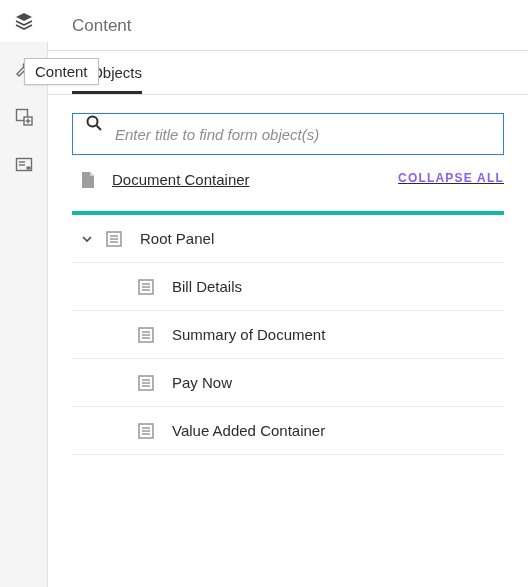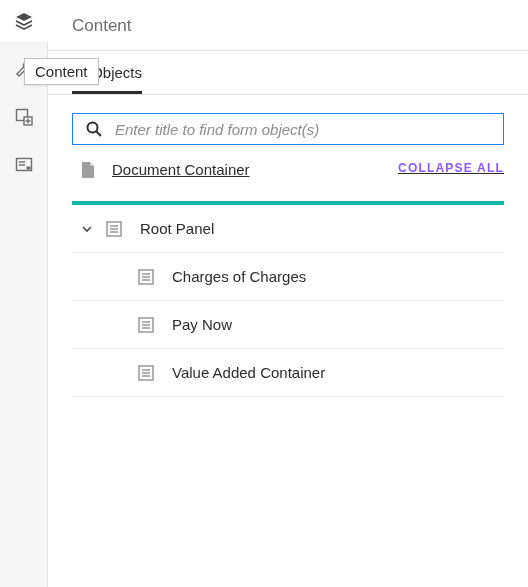--- a/index.html
+++ b/index.html
@@ -78,23 +78,22 @@
   }
   .tab.active {
     border-bottom: 3px solid #2c2c2c;
     font-weight: 400;
   }
   .search-wrap {
     padding: 18px 24px 16px 24px;
   }
   .search {
     display: flex;
-    align-items: center;
     border: 1px solid #2680eb;
-    height: 32px;
+    height: 42px;
     padding: 0 12px;
     background: #fff;
   }
   .search svg { flex-shrink: 0; }
   .search input {
     border: none;
     outline: none;
     font-size: 15px;
     font-style: italic;
     color: #8e8e8e;
@@ -224,32 +223,43 @@
           <svg width="16" height="16" viewBox="0 0 16 16">
             <rect x="1" y="1" width="14" height="14" fill="none" stroke="#9e9e9e" stroke-width="1.6"></rect>
             <line x1="4" y1="5" x2="12" y2="5" stroke="#9e9e9e" stroke-width="1.6"></line>
             <line x1="4" y1="8" x2="12" y2="8" stroke="#9e9e9e" stroke-width="1.6"></line>
             <line x1="4" y1="11" x2="12" y2="11" stroke="#9e9e9e" stroke-width="1.6"></line>
           </svg>
         </span>
         <span class="label">Root Panel</span>
       </div>
 
-
-
-      <div class="row child">
-        <span class="panel-icon">
-          <svg width="16" height="16" viewBox="0 0 16 16">
-              <rect x="1" y="1" width="14" height="14" fill="none" stroke="#9e9e9e" stroke-width="1.6"></rect>
-              <line x1="4" y1="5" x2="12" y2="5" stroke="#9e9e9e" stroke-width="1.6"></line>
-              <line x1="4" y1="8" x2="12" y2="8" stroke="#9e9e9e" stroke-width="1.6"></line>
-              <line x1="4" y1="11" x2="12" y2="11" stroke="#9e9e9e" stroke-width="1.6"></line>
-            </svg>
-        </span>
-        <span class="label">Charges of Charges</span>
+      <div class="row child">
+        <span class="panel-icon">
+          <svg width="16" height="16" viewBox="0 0 16 16">
+              <rect x="1" y="1" width="14" height="14" fill="none" stroke="#9e9e9e" stroke-width="1.6"></rect>
+              <line x1="4" y1="5" x2="12" y2="5" stroke="#9e9e9e" stroke-width="1.6"></line>
+              <line x1="4" y1="8" x2="12" y2="8" stroke="#9e9e9e" stroke-width="1.6"></line>
+              <line x1="4" y1="11" x2="12" y2="11" stroke="#9e9e9e" stroke-width="1.6"></line>
+            </svg>
+        </span>
+        <span class="label">Bill Details</span>
+      </div>
+
+
+      <div class="row child">
+        <span class="panel-icon">
+          <svg width="16" height="16" viewBox="0 0 16 16">
+              <rect x="1" y="1" width="14" height="14" fill="none" stroke="#9e9e9e" stroke-width="1.6"></rect>
+              <line x1="4" y1="5" x2="12" y2="5" stroke="#9e9e9e" stroke-width="1.6"></line>
+              <line x1="4" y1="8" x2="12" y2="8" stroke="#9e9e9e" stroke-width="1.6"></line>
+              <line x1="4" y1="11" x2="12" y2="11" stroke="#9e9e9e" stroke-width="1.6"></line>
+            </svg>
+        </span>
+        <span class="label">Summary of Document</span>
       </div>
 
 
       <div class="row child">
         <span class="panel-icon">
           <svg width="16" height="16" viewBox="0 0 16 16">
               <rect x="1" y="1" width="14" height="14" fill="none" stroke="#9e9e9e" stroke-width="1.6"></rect>
               <line x1="4" y1="5" x2="12" y2="5" stroke="#9e9e9e" stroke-width="1.6"></line>
               <line x1="4" y1="8" x2="12" y2="8" stroke="#9e9e9e" stroke-width="1.6"></line>
               <line x1="4" y1="11" x2="12" y2="11" stroke="#9e9e9e" stroke-width="1.6"></line>

